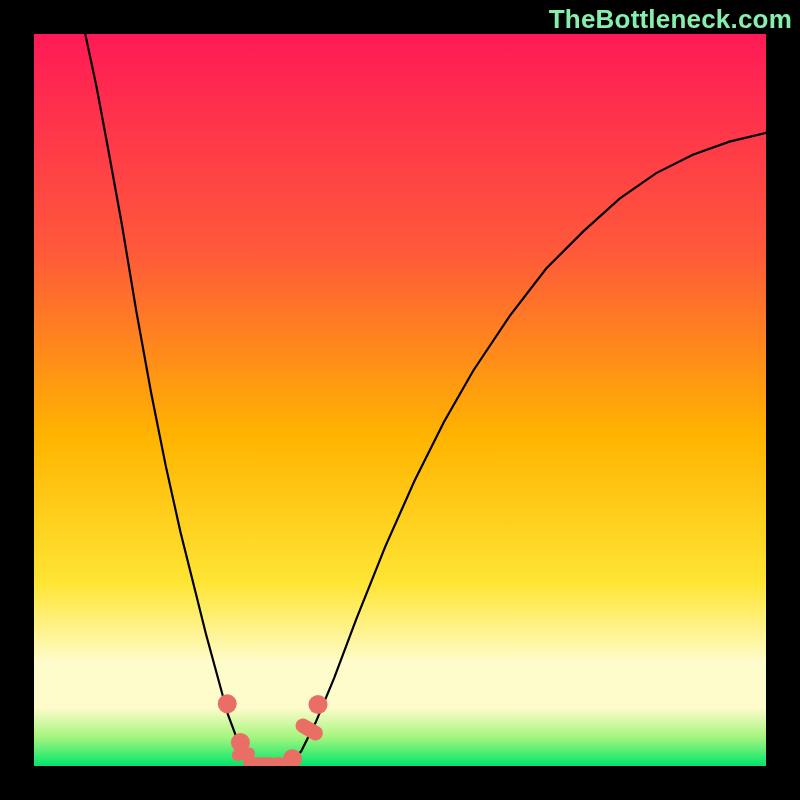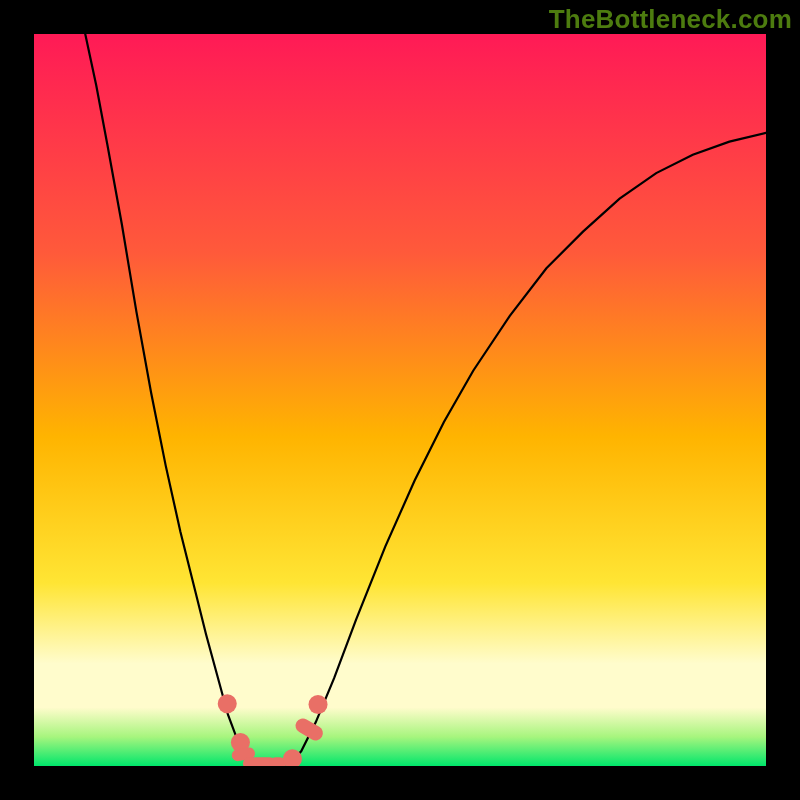--- a/index.html
+++ b/index.html
@@ -26,21 +26,21 @@
     height: 732px;
     overflow: hidden;
   }
   .watermark {
     position: absolute;
     top: 4px;
     right: 8px;
     font-family: Arial, Helvetica, sans-serif;
     font-size: 26px;
     font-weight: 600;
-    color: #4d7c0f;
+    color: #86efac;
     letter-spacing: 0.2px;
   }
   svg {
     position: absolute;
     left: 0;
     top: 0;
   }
 </style>
 </head>
 <body>

